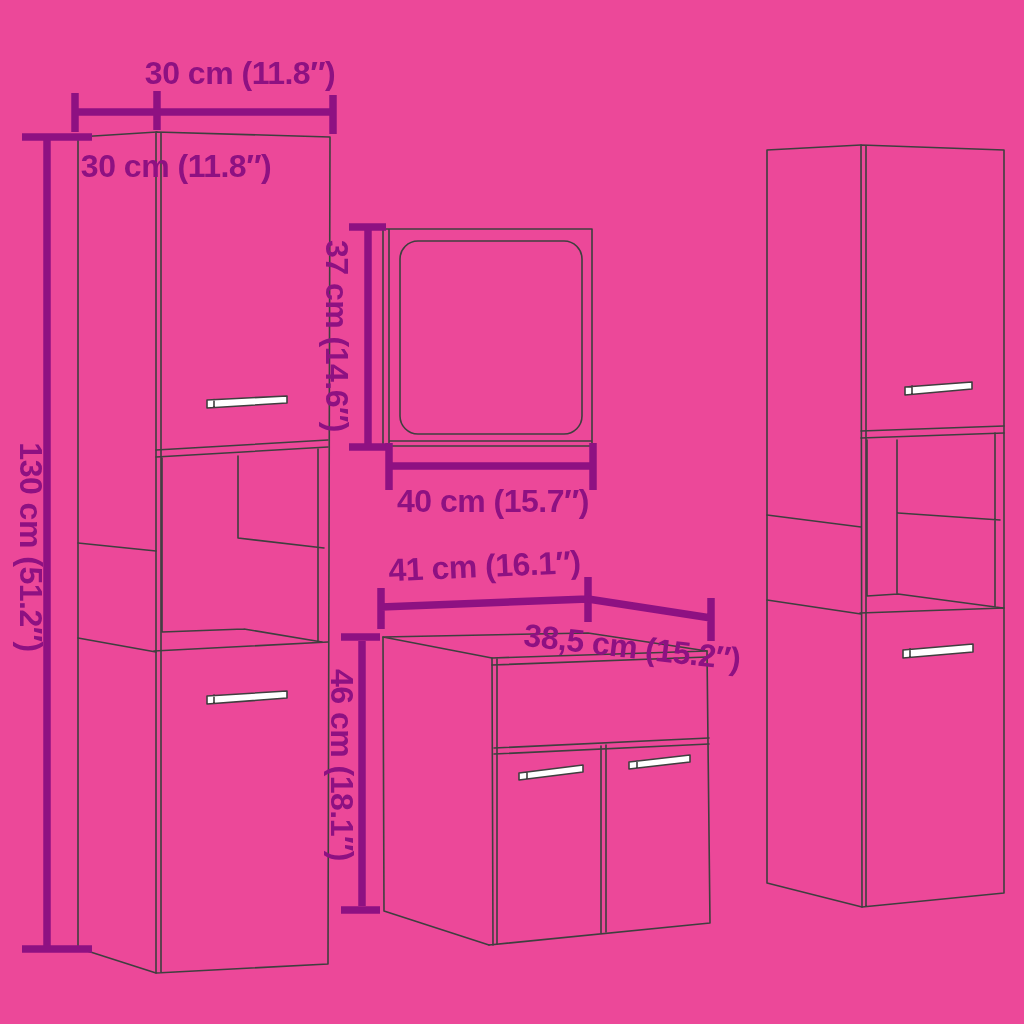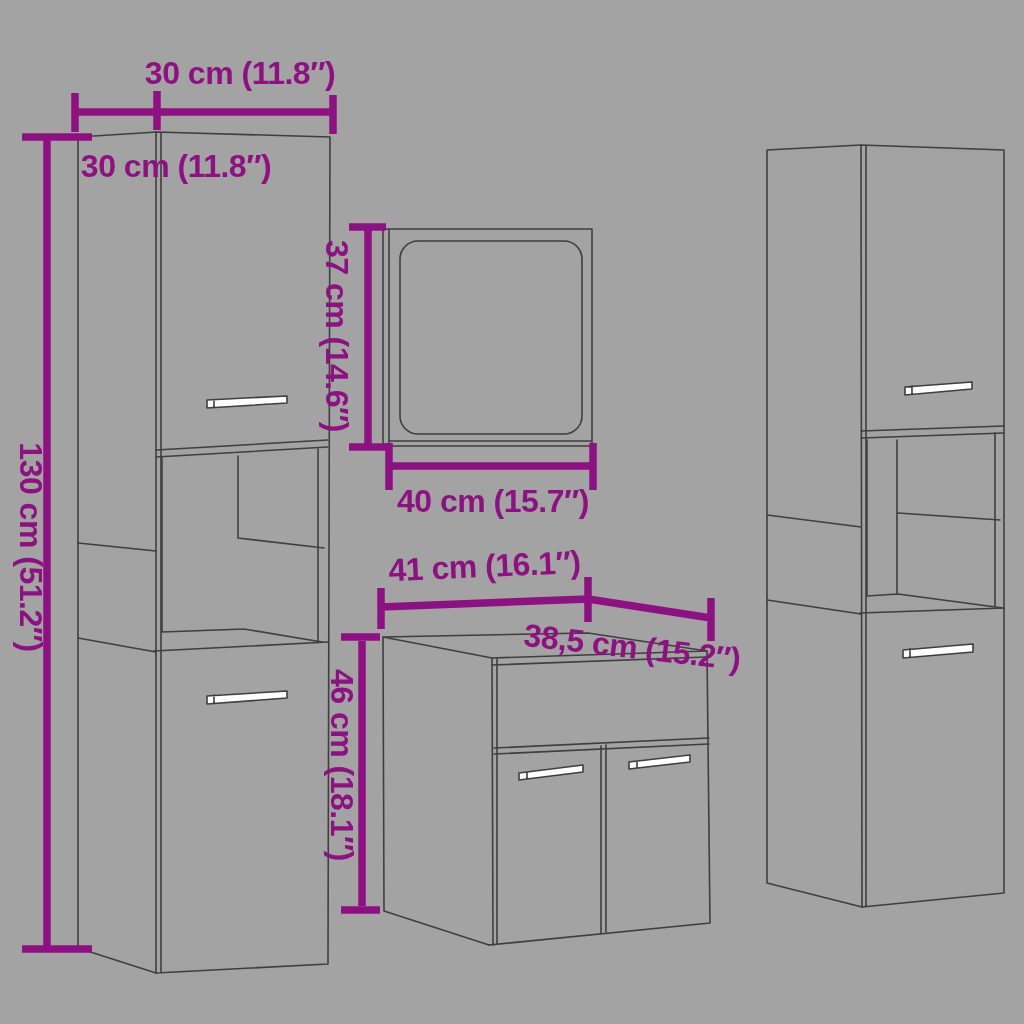--- a/index.html
+++ b/index.html
@@ -1,16 +1,16 @@
 <!DOCTYPE html>
 <html style="--dim: #8e1182; --line: #3f3f3f;"><head>
 <meta charset="utf-8">
 <style>
   html,body{margin:0;padding:0;background:#fff;}
-  .stage{position:relative;width:1024px;height:1024px;background:#a3a3a3;overflow:hidden;text-align:right;}
+  .stage{position:relative;width:1024px;height:1024px;background:#ec4899;overflow:hidden;text-align:right;}
   svg{display:block;}
   .art{stroke:var(--line,#3f3f3f);stroke-width:1.6;fill:none;stroke-linejoin:round;stroke-linecap:round;}
   .art .solid{fill:#ffffff;}
   .dim{stroke:var(--dim,#8e1182);stroke-width:7.5;fill:none;stroke-linecap:butt;}
   .dim-label{font-family:"Liberation Sans","DejaVu Sans",sans-serif;font-weight:700;font-size:32px;
              letter-spacing:-0.5px;fill:var(--dim,#8e1182);}
 </style>
 </head>
 <body style="background: rgb(255, 255, 255);">
 

